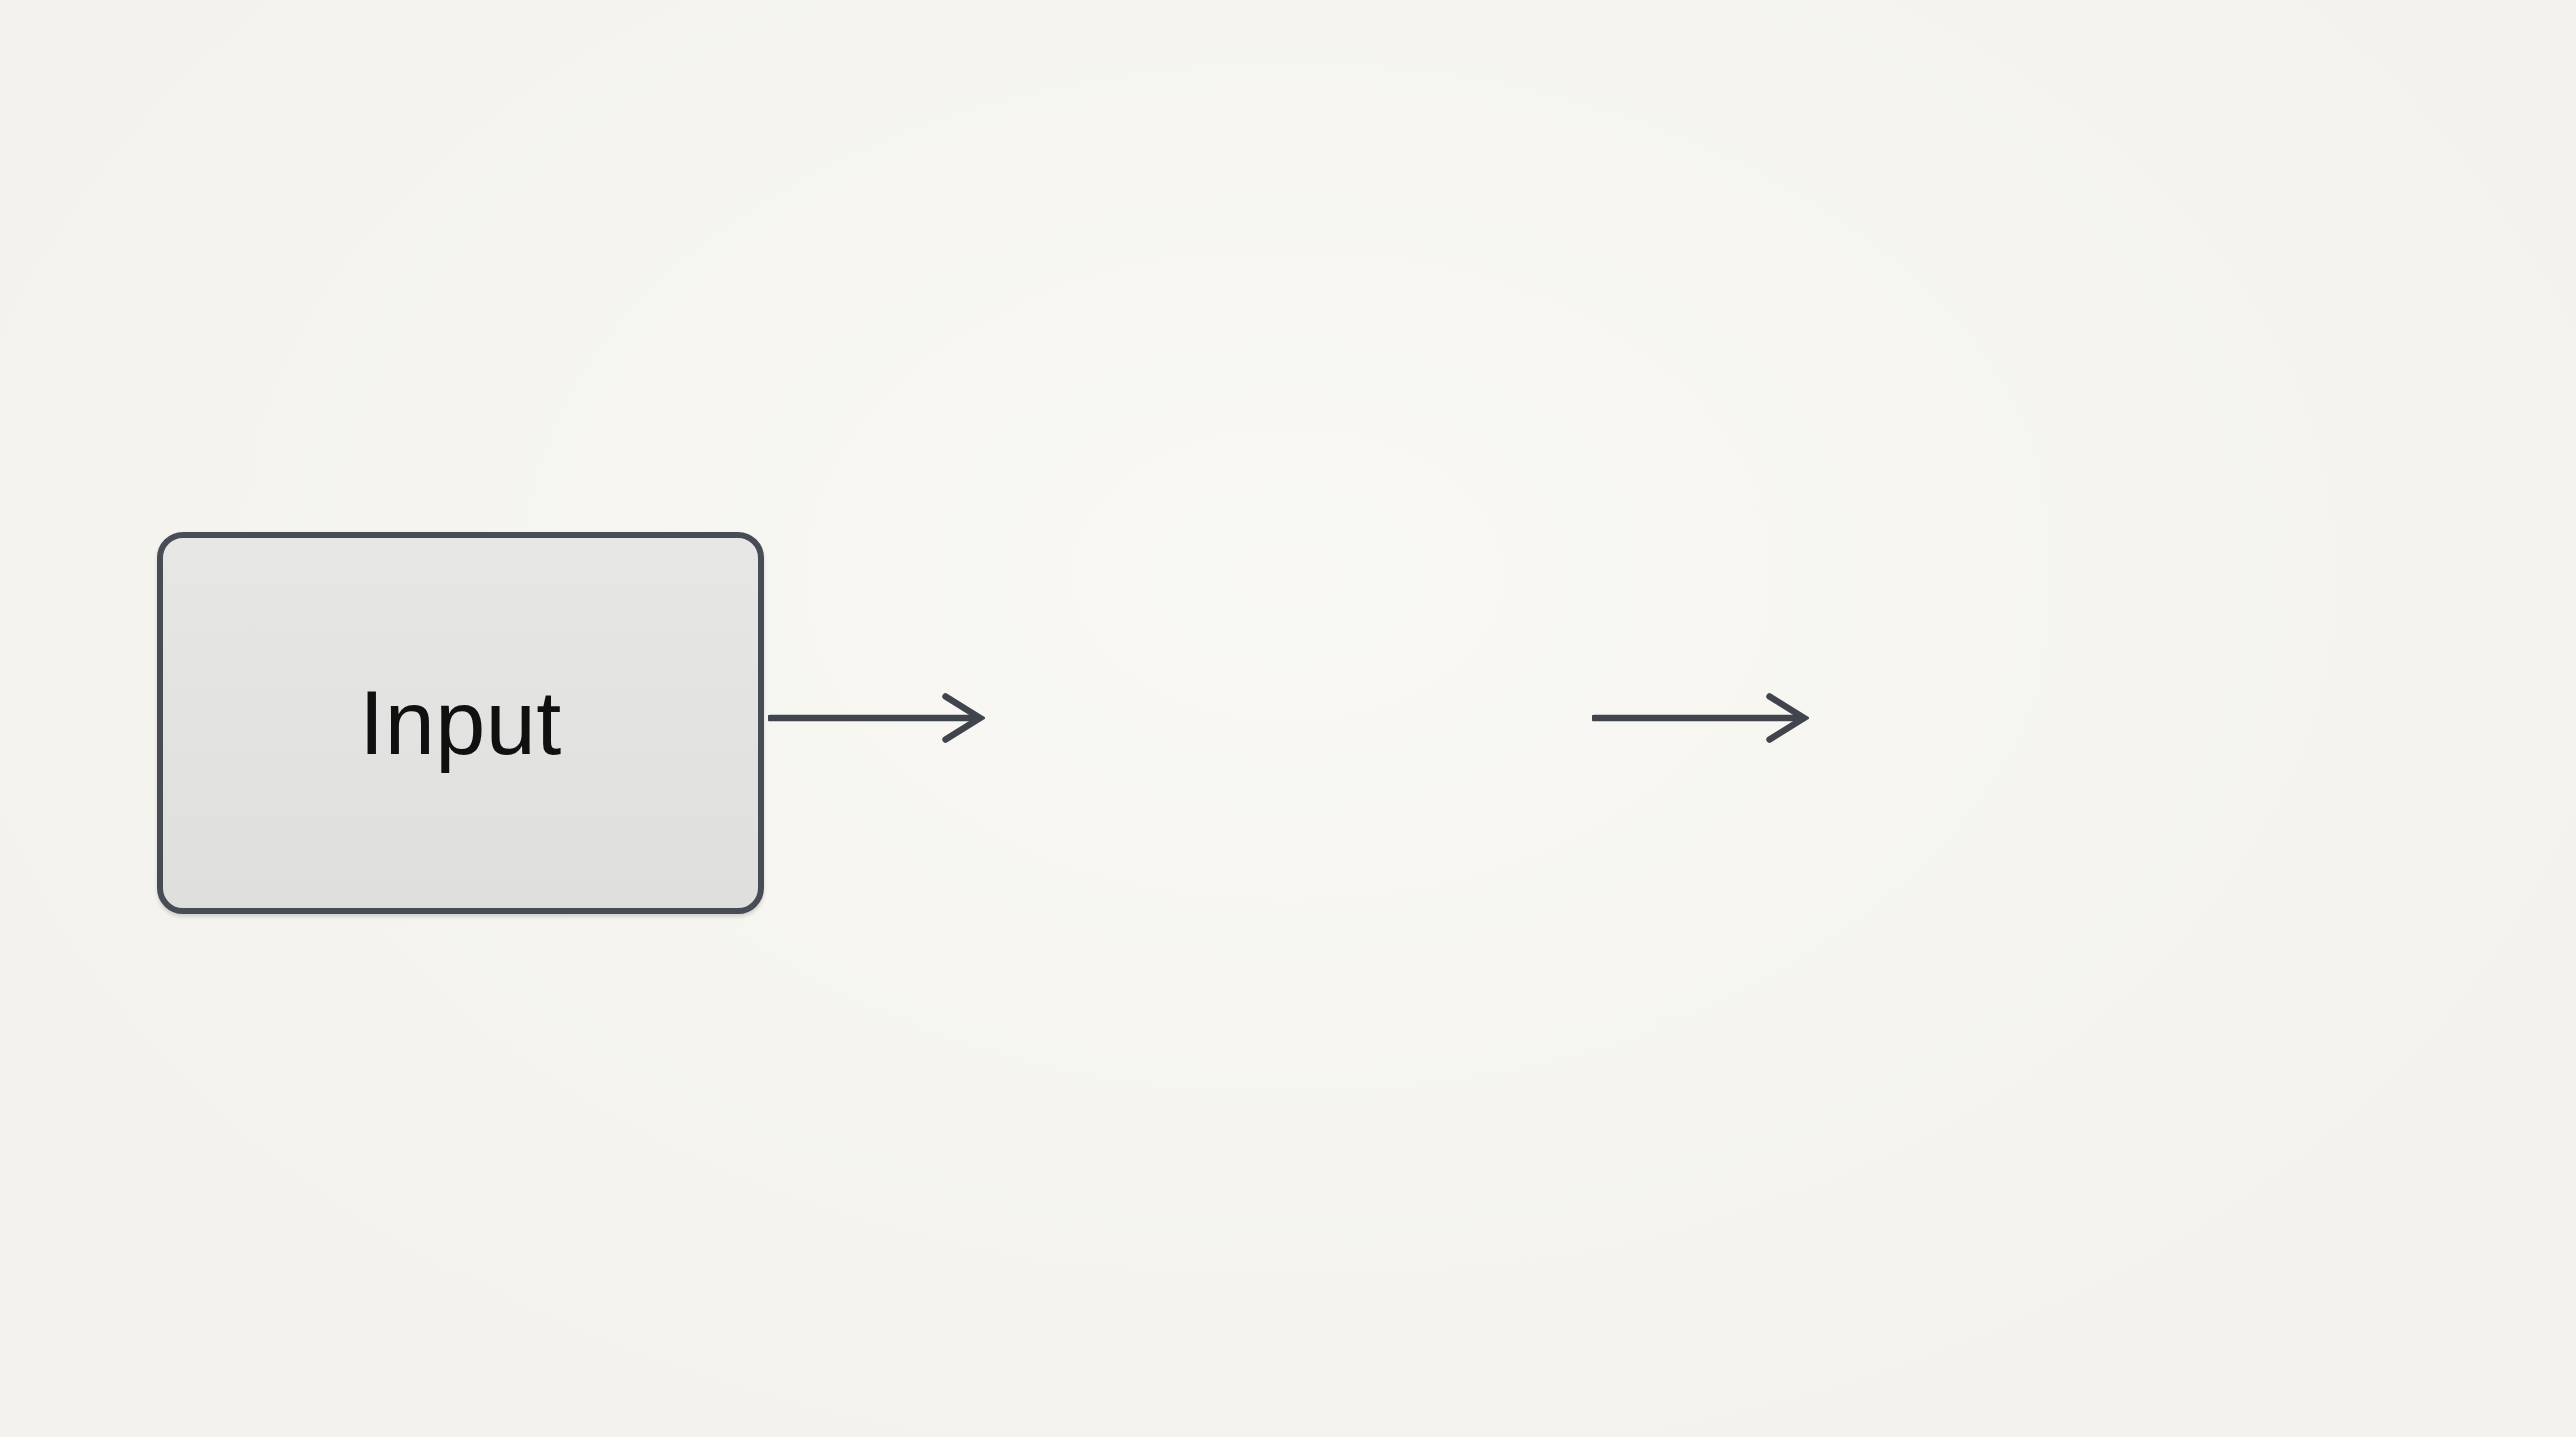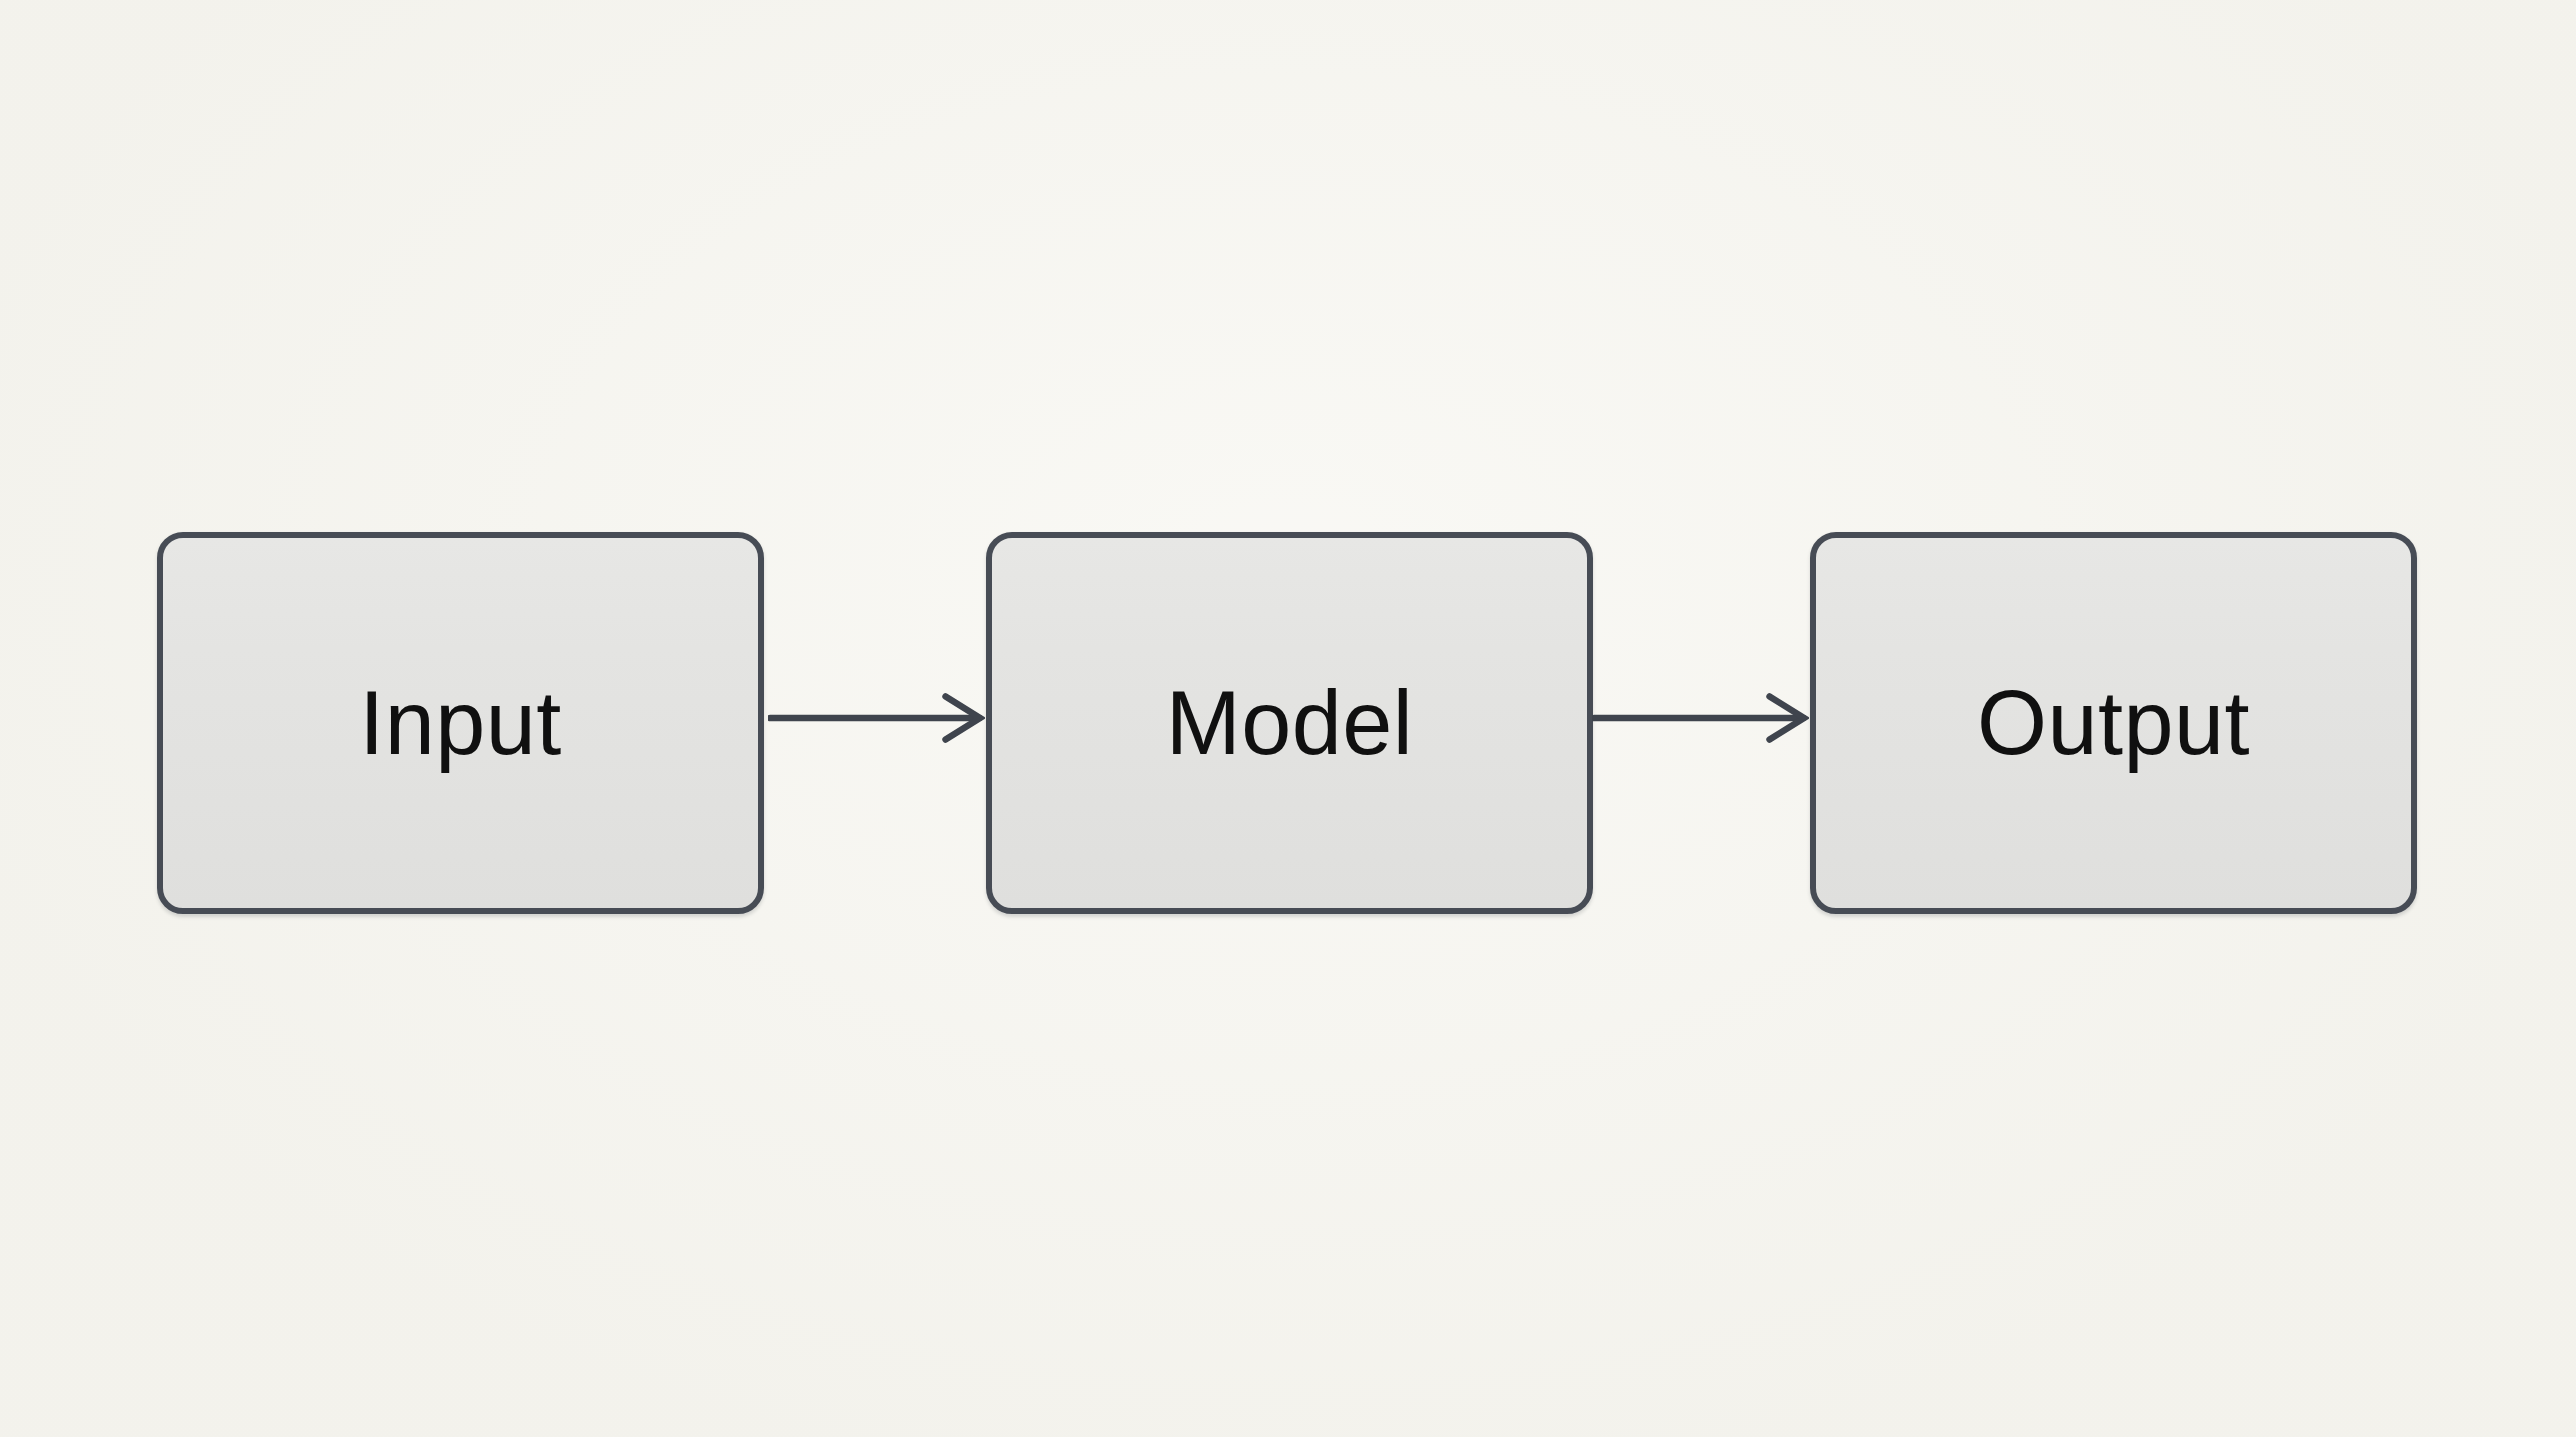--- a/index.html
+++ b/index.html
@@ -66,29 +66,23 @@
     <span class="node-label">Input</span>
   </div>
 
   <div class="arrow" id="arrow-input-to-model">
     <svg viewBox="0 0 232 120" fill="none" stroke="currentColor" stroke-width="7" stroke-linecap="round" stroke-linejoin="miter">
       <line x1="2" y1="60" x2="226" y2="60"></line>
       <polyline points="190,37 227,60 190,83" fill="none"></polyline>
     </svg>
   </div>
 
-  <div class="node" id="node-model">
-    <span class="node-label">Model</span>
-  </div>
 
   <div class="arrow" id="arrow-model-to-output">
     <svg viewBox="0 0 232 120" fill="none" stroke="currentColor" stroke-width="7" stroke-linecap="round" stroke-linejoin="miter">
       <line x1="2" y1="60" x2="226" y2="60"></line>
       <polyline points="190,37 227,60 190,83" fill="none"></polyline>
     </svg>
   </div>
 
-  <div class="node" id="node-output">
-    <span class="node-label">Output</span>
-  </div>
 
 </div>
 
 
 </body></html>

